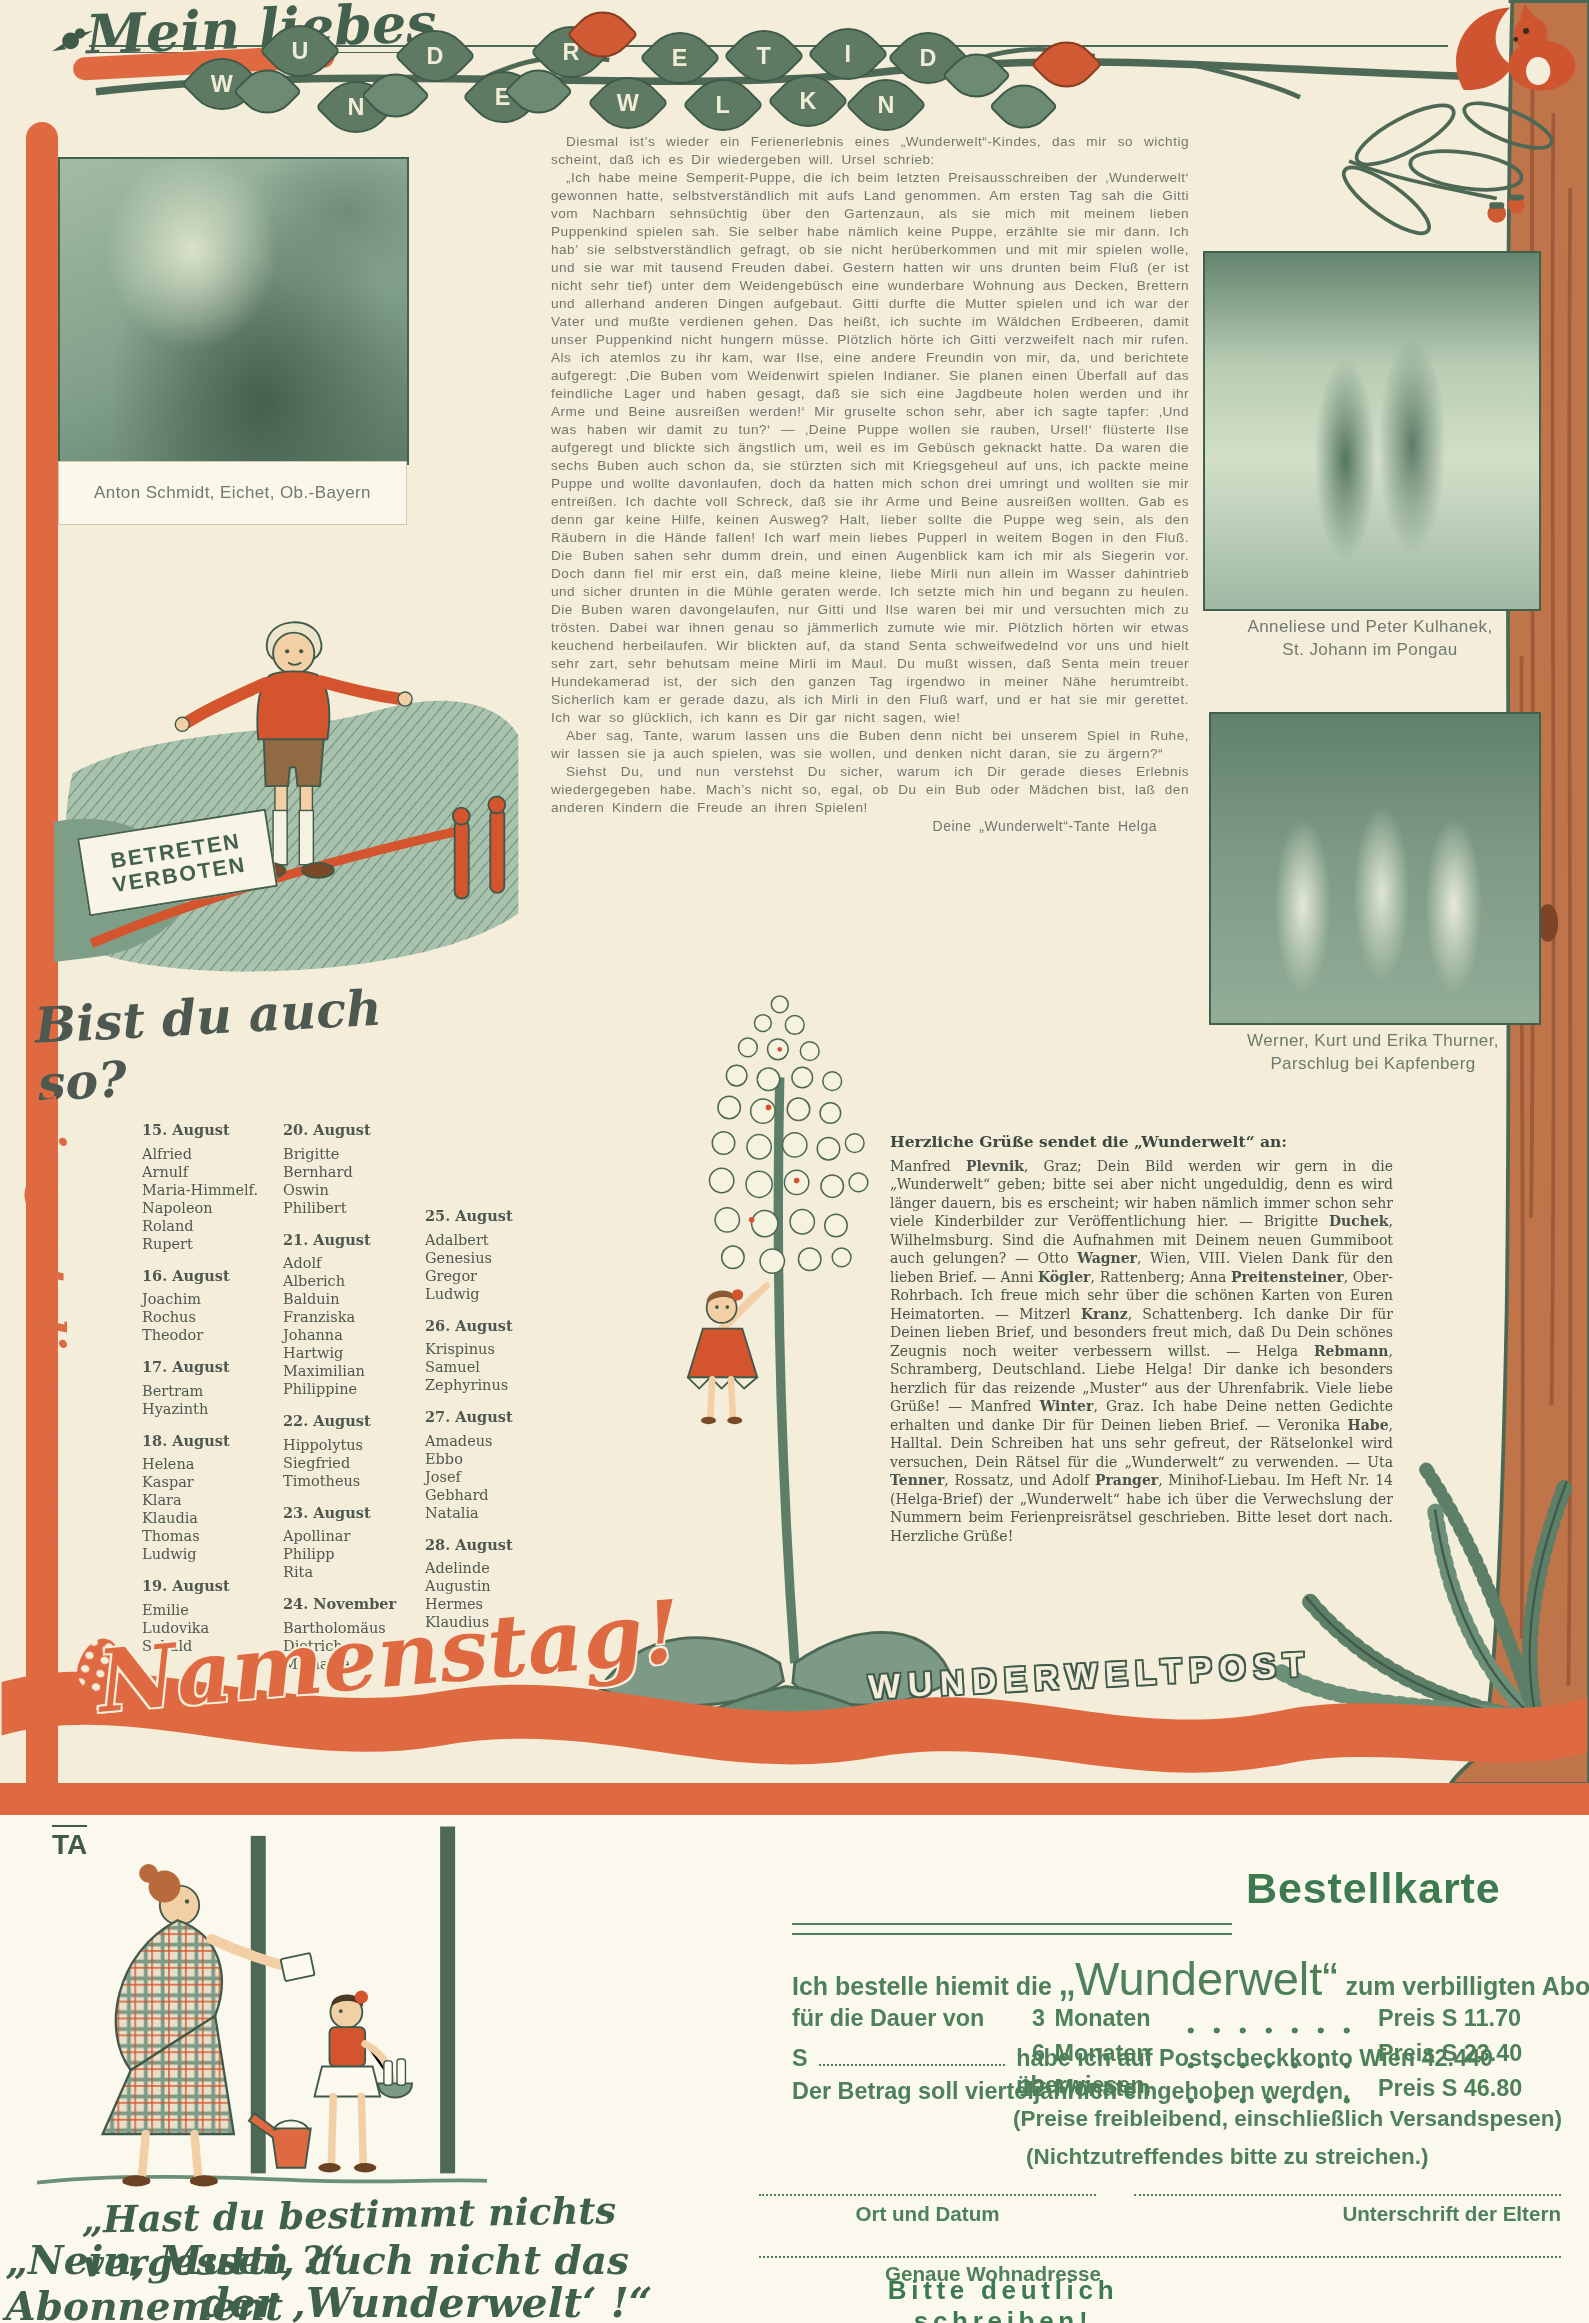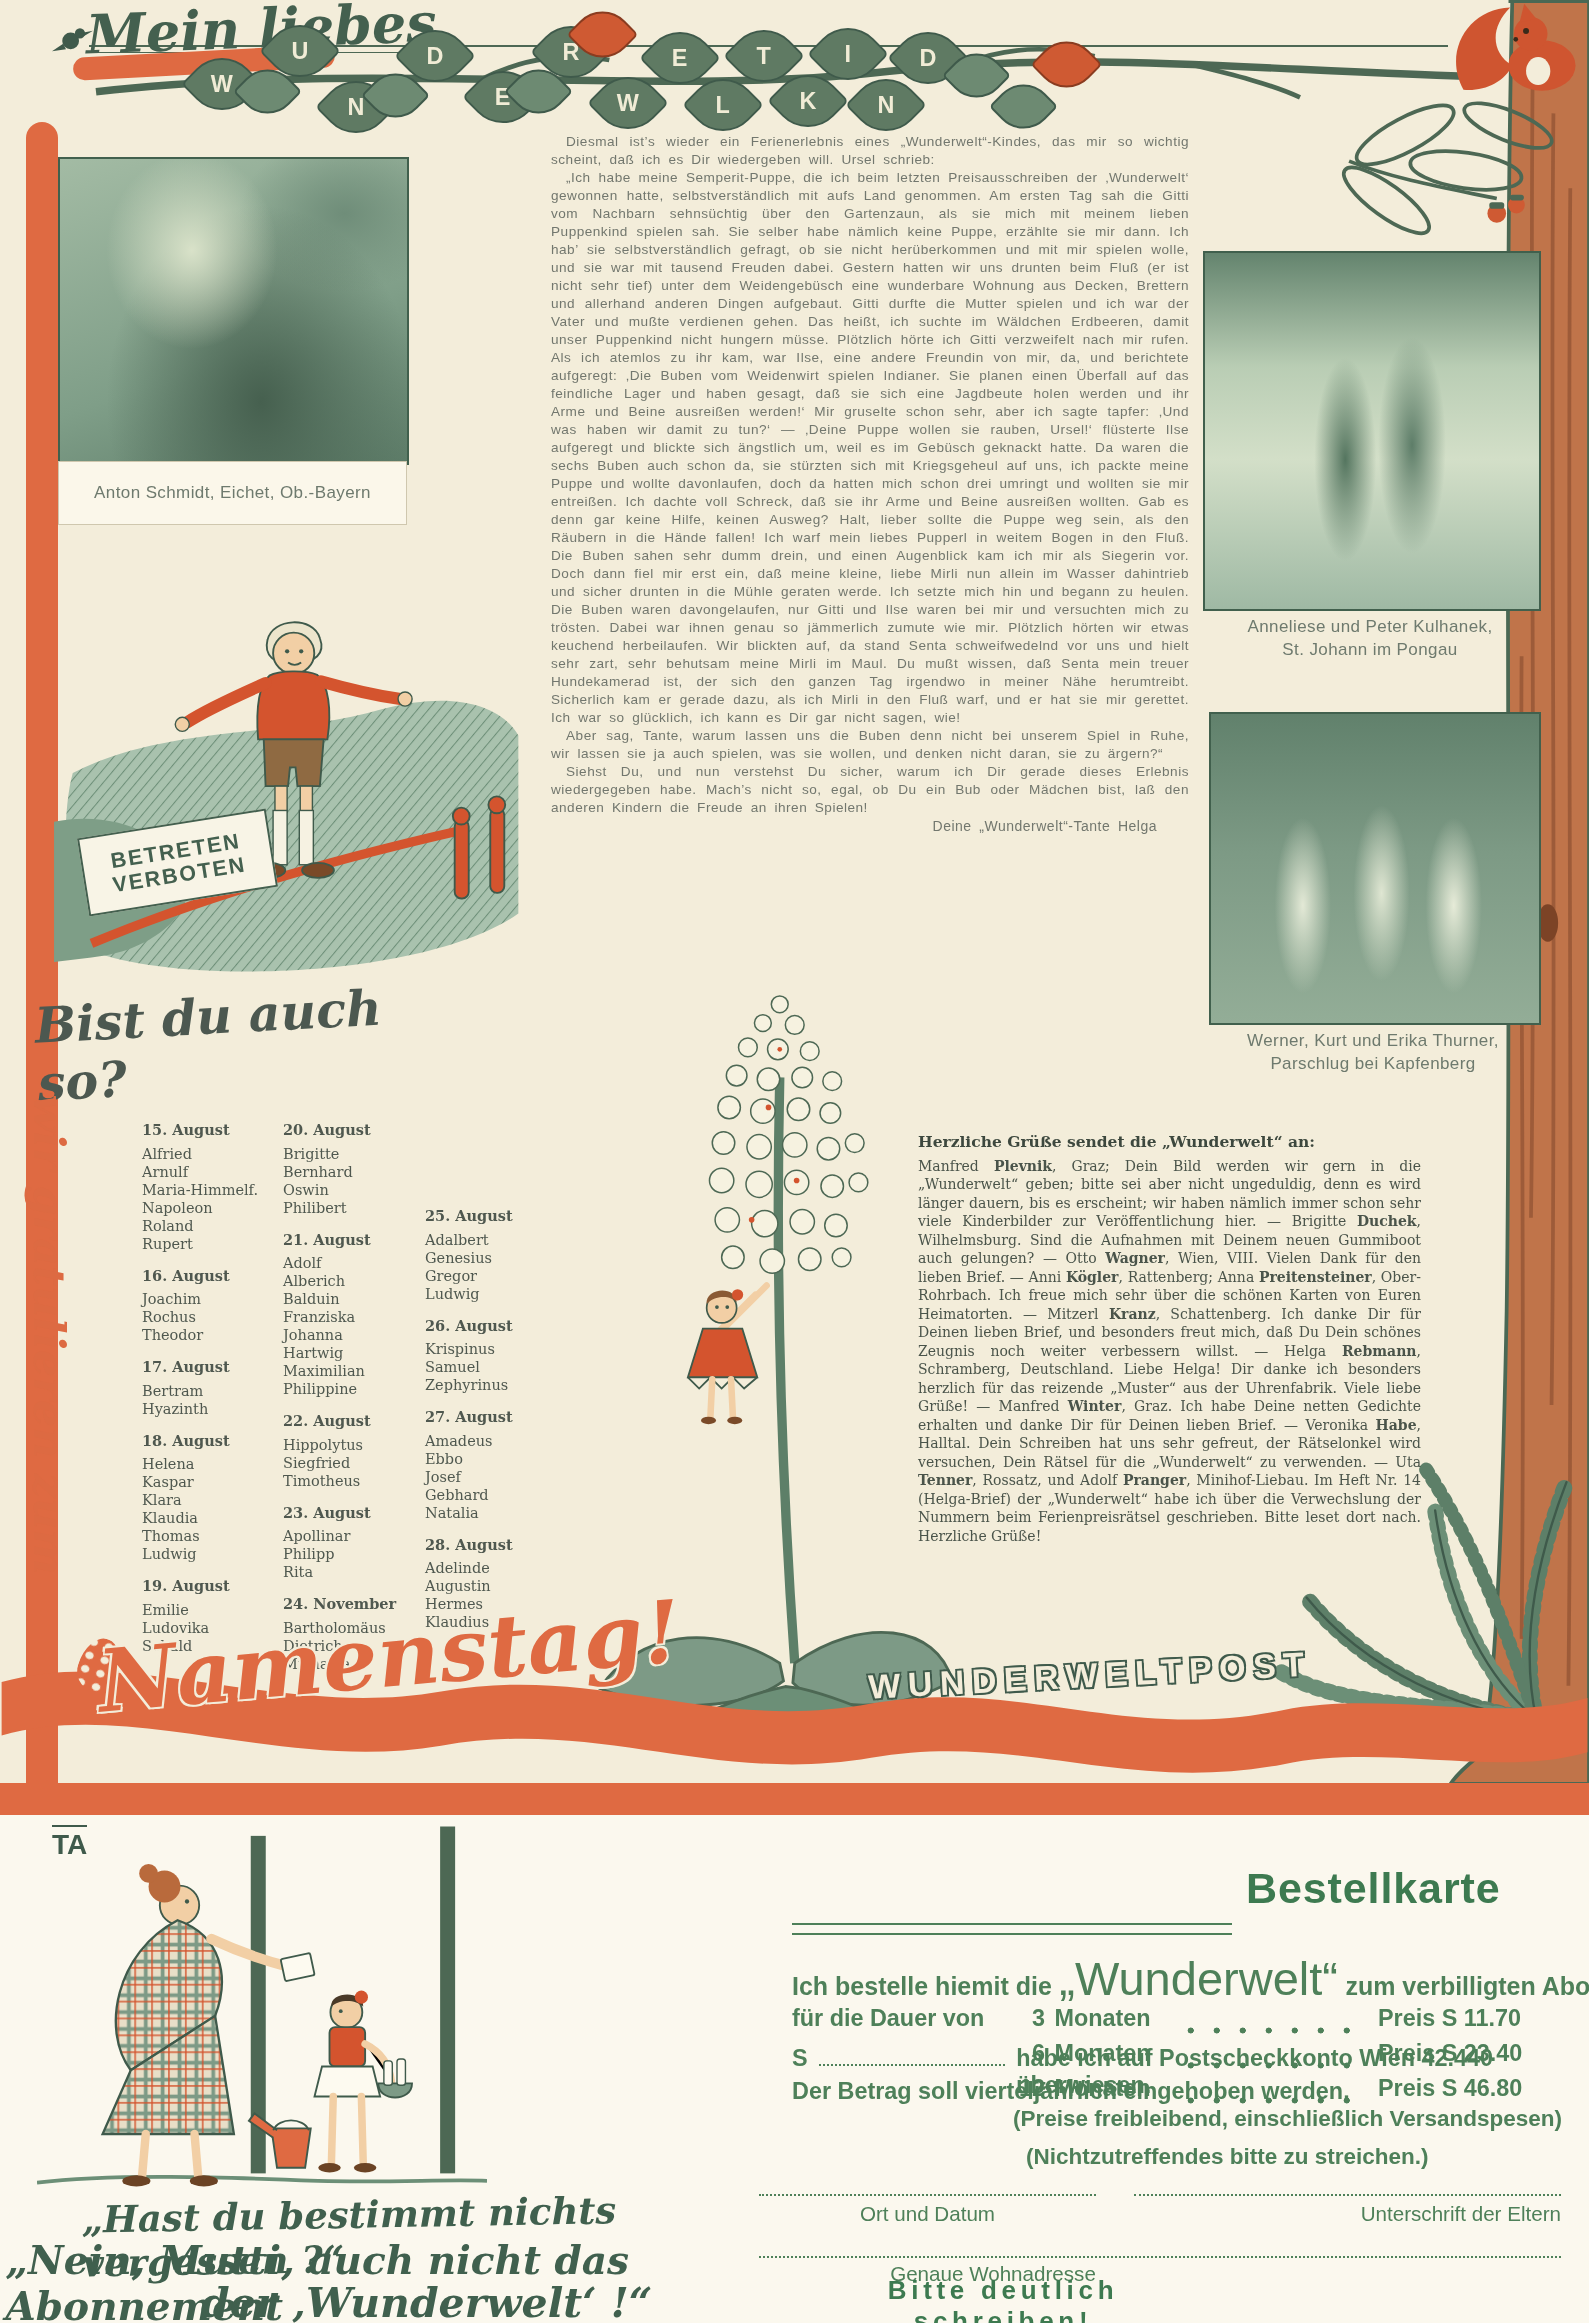--- a/index.html
+++ b/index.html
@@ -65,21 +65,21 @@
       text-shadow:1.9px 1.9px 0 #3f5a4b,-1.9px -1.9px 0 #3f5a4b,1.9px -1.9px 0 #3f5a4b,-1.9px 1.9px 0 #3f5a4b;}
   .orangeband{position:absolute;left:0;top:1783px;width:1589px;height:32px;background:#df6a42;}
   .bottombg{position:absolute;left:0;top:1815px;width:1589px;height:509px;background:#fbf8ee;}
   
   .namedays{position:absolute;left:142px;top:1121px;width:422px;font-family:"DejaVu Serif",serif;
       font-size:14.5px;line-height:18px;color:#4f584f;}
   .nd-col{position:absolute;top:0;width:141px;}
   .nd-date{font-weight:bold;margin:14px 0 5.6px 0;}
   .nd-col > .nd-date:first-child{margin-top:0;}
   
-  .gruesse{position:absolute;left:918px;top:1132px;width:503px;font-family:"DejaVu Serif",serif;color:#4a544a;}
+  .gruesse{position:absolute;left:890px;top:1132px;width:503px;font-family:"DejaVu Serif",serif;color:#4a544a;}
   .gruesse h3{margin:0 0 5.6px 0;font-size:15.5px;color:#3d483e;}
   .gruesse .body{font-size:14px;line-height:18.5px;text-align:justify;}
   .gruesse .b{font-weight:bold;}
   .monogram{position:absolute;left:52px;top:1825px;font-weight:bold;font-size:28px;color:#3f5a4b;
       border-top:2.8px solid #3f5a4b;padding-top:4px;line-height:28px;}
   .address{position:absolute;left:792px;top:1825px;font-weight:bold;font-size:24px;line-height:31px;color:#4e8059;}
   .addr-rule{position:absolute;left:792px;top:1923px;width:440px;height:7.5px;
       border-top:2.8px solid #4e8059;border-bottom:2.8px solid #4e8059;}
   .bestellkarte{position:absolute;left:1246px;top:1864px;font-weight:bold;font-size:43px;letter-spacing:0.9px;color:#3d7a50;}
   .orderline{position:absolute;left:792px;top:1951px;width:778px;display:flex;align-items:baseline;
@@ -93,21 +93,21 @@
   .leader{flex:1;margin:0 13px 4.7px 13px;align-self:flex-end;height:9.4px;
       background-image:radial-gradient(circle at 3.7px 4.7px,#4e8059 2.8px,rgba(0,0,0,0) 3.4px);
       background-size:26px 9.4px;background-repeat:repeat-x;}
   .pr-price{width:184px;}
   .versand{position:absolute;left:792px;top:2106px;width:770px;text-align:right;font-weight:bold;font-size:22.5px;color:#4e8059;}
   .sline{position:absolute;left:792px;top:2045px;font-weight:bold;font-size:23.4px;color:#4e8059;display:flex;align-items:baseline;}
   .sdots{display:inline-block;width:201px;border-bottom:2.3px dotted #4e8059;height:19px;margin:0 11.2px;}
   .betrag{position:absolute;left:792px;top:2078px;font-weight:bold;font-size:23.4px;color:#4e8059;}
   .nichtzut{position:absolute;left:1026px;top:2144px;font-weight:bold;font-size:22.5px;color:#4e8059;}
   .dotline{position:absolute;border-top:2.8px dotted #4e8059;height:0;}
-  .dotlabel{position:absolute;text-align:center;font-weight:normal;font-size:20.6px;color:#4e8059;}
+  .dotlabel{position:absolute;text-align:center;font-weight:bold;font-size:20.6px;color:#4e8059;}
   .bitte{position:absolute;left:806px;top:2275px;width:394px;text-align:center;font-weight:bold;
       font-size:26px;letter-spacing:4.7px;color:#3d7a50;}
   
   .quote{position:absolute;font-family:"DejaVu Serif",serif;font-style:italic;font-weight:bold;color:#40604e;}
   .q1{left:82px;top:2192px;width:637px;font-size:37px;transform:rotate(-1deg);}
   .q2{left:5.6px;top:2237px;width:712px;font-size:39px;}
   .q3{left:201px;top:2279px;width:506px;font-size:41px;}
 </style>
 </head>
 <body>

